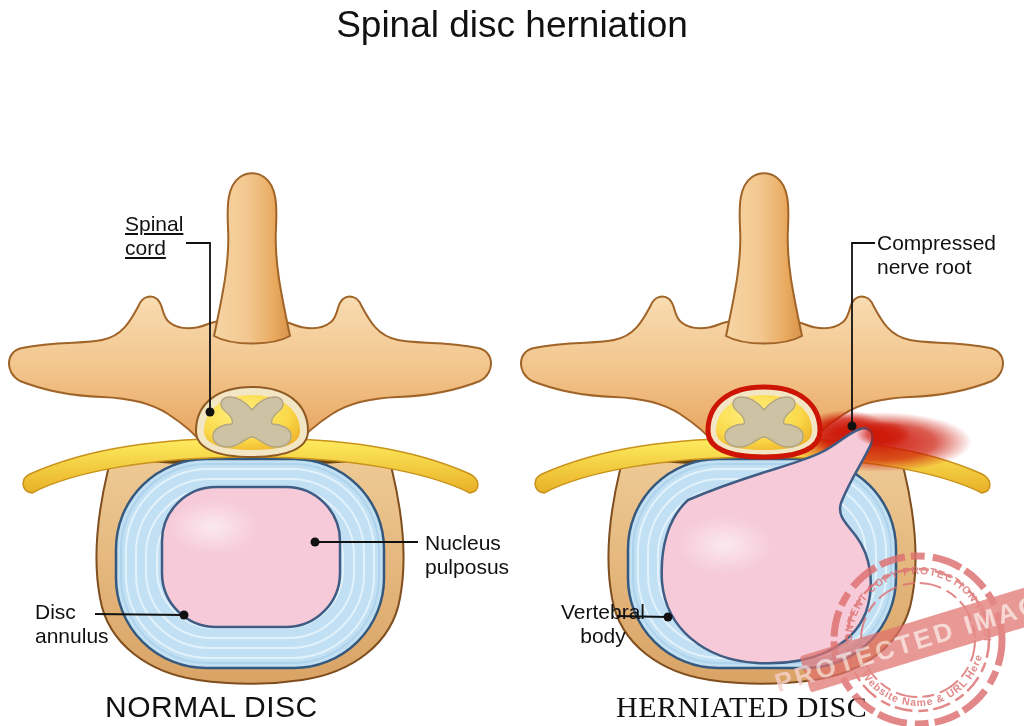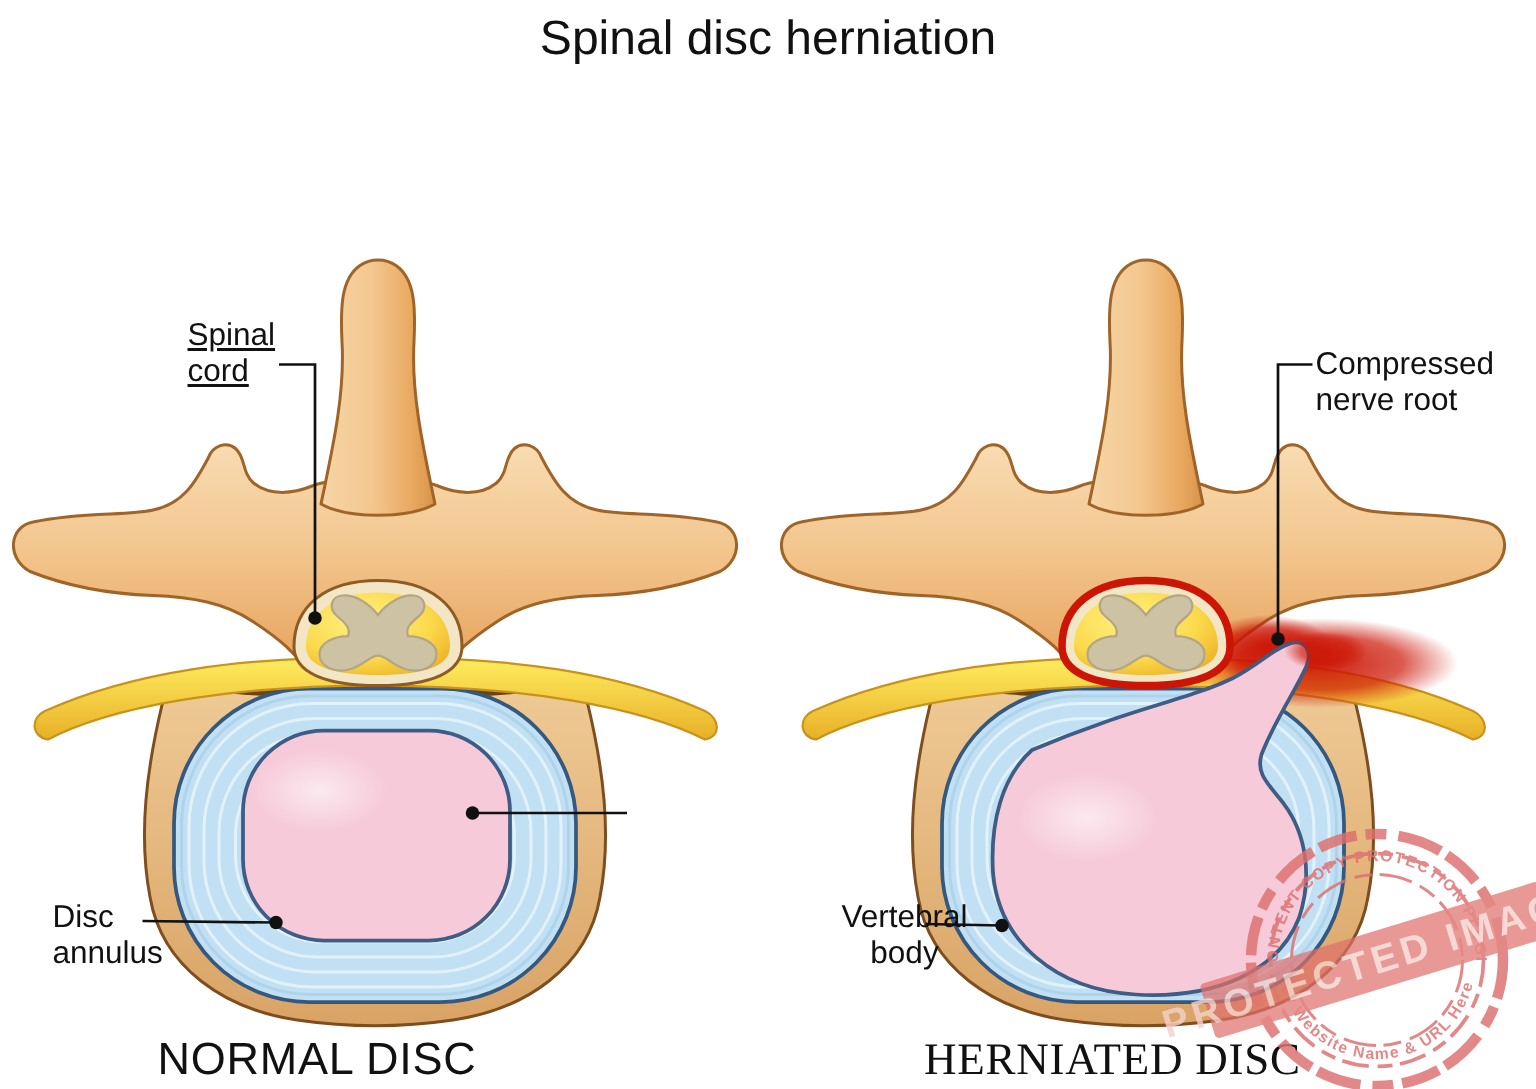--- a/index.html
+++ b/index.html
@@ -2,21 +2,21 @@
 <html><head>
 <meta charset="utf-8">
 <style>
   html,body{margin:0;padding:0;background:#fff;}
   #stage{position:relative;width:1024px;height:726px;background:#fff;overflow:hidden;
          font-family:"Liberation Sans",sans-serif;color:#111;}
   #art,#stamp{position:absolute;left:0;top:0;}
   #art{z-index:1;}
   .lbl{position:absolute;z-index:2;font-size:21px;line-height:24px;color:#111;}
   .title{position:absolute;z-index:2;left:0;top:2px;width:1024px;text-align:center;
-         font-size:32px;line-height:46px;color:#111;}
+         font-size:37px;line-height:46px;color:#111;}
   .caption{position:absolute;z-index:2;font-size:30px;letter-spacing:.5px;color:#111;}
   #stamp{z-index:3;pointer-events:none;}
   .stampText{font-family:"Liberation Sans",sans-serif;font-weight:bold;fill:#DD6F6F;}
 </style>
 </head>
 <body>
 
 <div id="stage">
 
   <svg id="art" width="1024" height="726" viewBox="0 0 1024 726">
@@ -138,20 +138,21 @@
       <g fill="#111">
         <circle cx="852" cy="426" r="4.5"></circle>
         <circle cx="668" cy="617" r="4.5"></circle>
       </g>
     </g>
   </svg>
 
   <div class="title">Spinal disc herniation</div>
 
   <div class="lbl" style="left:125px;top:212px;width:72px;text-decoration:underline;">Spinal cord</div>
+  <div class="lbl" style="left:425px;top:531px;width:110px;">Nucleus pulposus</div>
   <div class="lbl" style="left:35px;top:600px;width:100px;">Disc annulus</div>
   <div class="lbl" style="left:877px;top:231px;width:132px;">Compressed nerve root</div>
   <div class="lbl" style="left:521px;top:600px;width:92px;text-align:center;margin-left:36px;">Vertebral body</div>
 
   <div class="caption" style="left:105px;top:690px;width:300px;">NORMAL DISC</div>
   <div class="caption" style="left:616px;top:690px;width:300px;font-family:Liberation Serif, serif;">HERNIATED DISC</div>
 
   <svg id="stamp" width="1024" height="726" viewBox="0 0 1024 726">
     <g transform="translate(918,640)" opacity=".82">
       <circle r="84" fill="none" stroke="#DD6F6F" stroke-width="7" stroke-dasharray="26 6 14 8 30 5"></circle>

